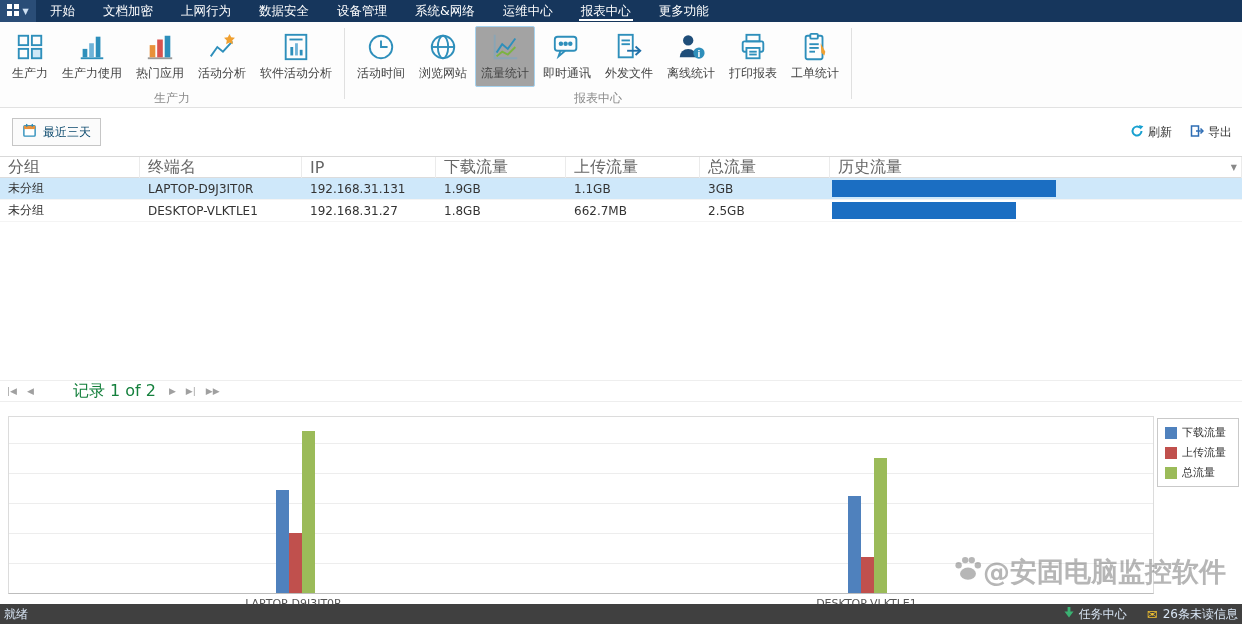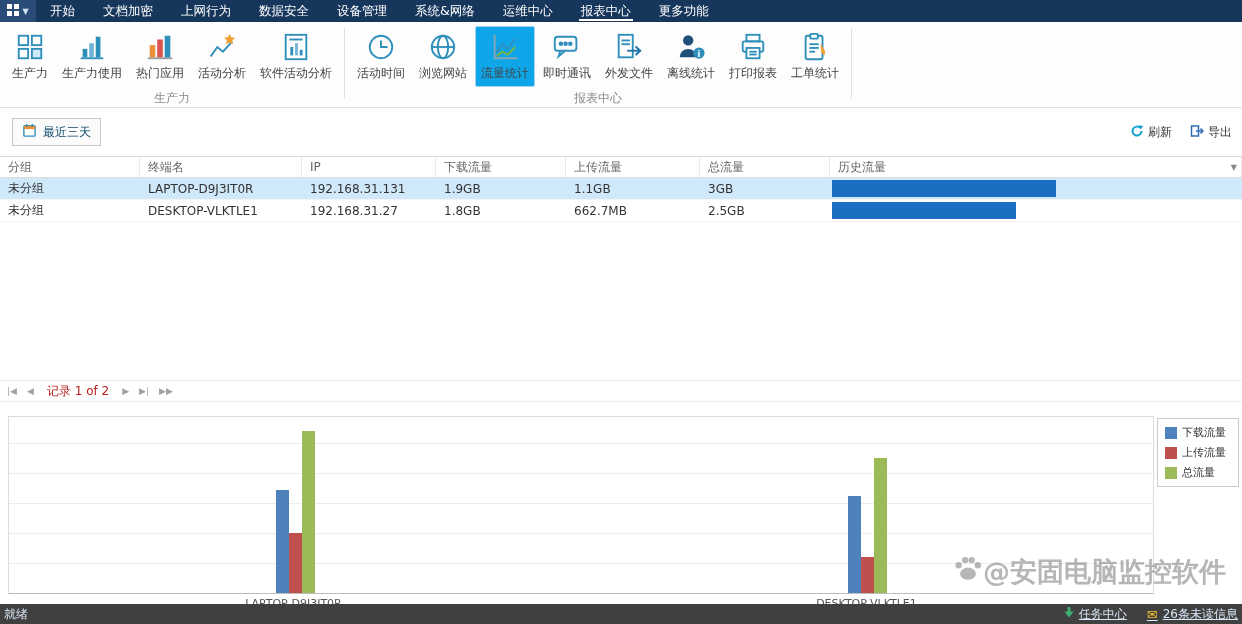--- a/index.html
+++ b/index.html
@@ -13,65 +13,65 @@
   .menubar { height:22px; background:#16365c; display:flex; align-items:center; color:#fff; }
   .app-btn { width:36px; height:22px; background:#2a4d77; display:flex; align-items:center; justify-content:center; gap:3px; cursor:pointer; }
   .app-caret { font-size:8px; color:#cfe0f2; }
   .menu-item { padding:0 14px; line-height:22px; font-size:12.5px; white-space:nowrap; cursor:pointer; position:relative; }
   .menu-item.active::after { content:""; position:absolute; left:12px; right:12px; bottom:1px; height:2px; background:#fff; }
   
   .ribbon { background:#fdfdfd; border-bottom:1px solid #e2e2e2; display:flex; height:86px; padding:2px 2px 0 2px; }
   .ribbon-group { display:flex; flex-direction:column; }
   .ribbon-items { display:flex; align-items:flex-start; gap:2px; padding:2px 4px; flex:1; }
   .ribbon-item { display:flex; flex-direction:column; align-items:center; gap:3px; padding:5px 5px 4px 5px; min-width:46px; border:1px solid transparent; border-radius:2px; cursor:pointer; }
-  .ribbon-item.selected { background:#0ea5e9; border-color:#a6d3ef; }
+  .ribbon-item.selected { background:#a3a3a3; border-color:#a6d3ef; }
   .ricon { width:30px; height:30px; display:flex; align-items:center; justify-content:center; }
   .rlabel { font-size:12px; color:#444; white-space:nowrap; }
   .ribbon-group-label { text-align:center; font-size:12px; color:#8a8a8a; padding:1px 0 4px 0; }
   .ribbon-sep { width:1px; background:#e0e0e0; margin:4px 2px 8px 2px; }
   
   .toolbar { height:32px; margin-top:8px; display:flex; align-items:center; justify-content:space-between; padding:0 10px 0 12px; }
   .date-filter { display:flex; align-items:center; gap:6px; border:1px solid #c6c6c6; background:#fbfbfb; padding:4px 9px; font-size:12px; color:#0c4a6e; cursor:pointer; }
   .toolbar-right { display:flex; align-items:center; }
   .tool-btn { display:flex; align-items:center; gap:4px; margin-left:18px; font-size:12px; color:#333; cursor:pointer; }
   
   .table { margin-top:8px; border-top:1px solid #d9d9d9; }
   .thead, .trow { display:grid; grid-template-columns:140px 162px 134px 130px 134px 130px 1fr; align-items:center; }
   .thead { height:21px; border-bottom:1px solid #dcdcdc; color:#666; position:relative; background:#fff; }
-  .th { padding:0 8px; height:100%; display:flex; align-items:center; border-right:1px solid #ebebeb; font-size:12px; white-space:nowrap; }
+  .th { padding:0 8px; height:100%; display:flex; align-items:center; border-right:1px solid #ebebeb; font-size:16px; white-space:nowrap; }
   .th:last-child { border-right:none; }
   .col-menu { position:absolute; right:5px; top:0; height:100%; display:flex; align-items:center; font-size:8px; color:#888; cursor:pointer; }
   .trow { height:22px; border-bottom:1px solid #f4f4f4; }
   .trow.selected { background:#cfe8fa; }
   .td { padding:0 8px; font-size:12px; color:#333; white-space:nowrap; overflow:hidden; }
   .td.history { padding:0 2px; }
   .history-bar { height:17px; background:#1b6ec2; }
   
   .pagination { margin-top:158px; height:22px; display:flex; align-items:center; gap:8px; padding:0 6px; border-top:1px solid #eeeeee; border-bottom:1px solid #eeeeee; color:#999; }
   .pg-btn { font-size:9px; color:#a0a0a0; cursor:pointer; padding:0 1px; }
-  .pg-text { font-size:12px; color:#b91c1c; padding:0 4px; }
+  .pg-text { font-size:16px; color:#15803d; padding:0 4px;margin-left:26px; }
   
   .chart-wrap { position:relative; margin-top:14px; height:198px; }
   .chart-plot {
     margin:0 88px 0 8px; height:178px;
     border:1px solid #dcdcdc; border-bottom-color:#bdbdbd;
     background-image: repeating-linear-gradient(to top, transparent 0 29px, #ededed 29px 30px);
     display:flex; justify-content:space-around; align-items:flex-end;
   }
   .bar-group { display:flex; align-items:flex-end; height:100%; }
   .bar { width:13px; }
   .chart-xlabels { margin:3px 88px 0 8px; display:flex; justify-content:space-around; font-size:11px; color:#555; }
   .chart-legend { position:absolute; top:2px; right:3px; min-width:82px; border:1px solid #c9c9c9; background:#fff; padding:6px 7px; display:flex; flex-direction:column; gap:5px; }
   .legend-row { display:flex; align-items:center; gap:5px; font-size:11px; color:#333; white-space:nowrap; }
   .legend-swatch { width:12px; height:12px; flex:0 0 12px; }
   .watermark { position:absolute; right:16px; bottom:24px; display:flex; align-items:center; font-size:27px; font-weight:bold; color:rgba(110,110,110,0.5); pointer-events:none; }
   
   .statusbar { position:absolute; left:0; right:0; bottom:0; height:20px; background:#404040; color:#d9e6f5; display:flex; align-items:center; justify-content:space-between; padding:0 4px; font-size:12px; }
   .status-right { display:flex; align-items:center; gap:20px; }
-  .status-item { display:flex; align-items:center; gap:5px; cursor:pointer;text-decoration:underline; }
+  .status-item { display:flex; align-items:center; gap:5px; cursor:pointer; }
   .mail-glyph { color:#f2c230; font-size:13px; }
 </style>
 </head>
 <body>
 
 <div class="menubar">
   <div class="app-btn">
     <span>
       <svg width="12" height="12" viewBox="0 0 12 12">
           <rect x="0" y="0" width="5" height="5" fill="#fff"></rect>

